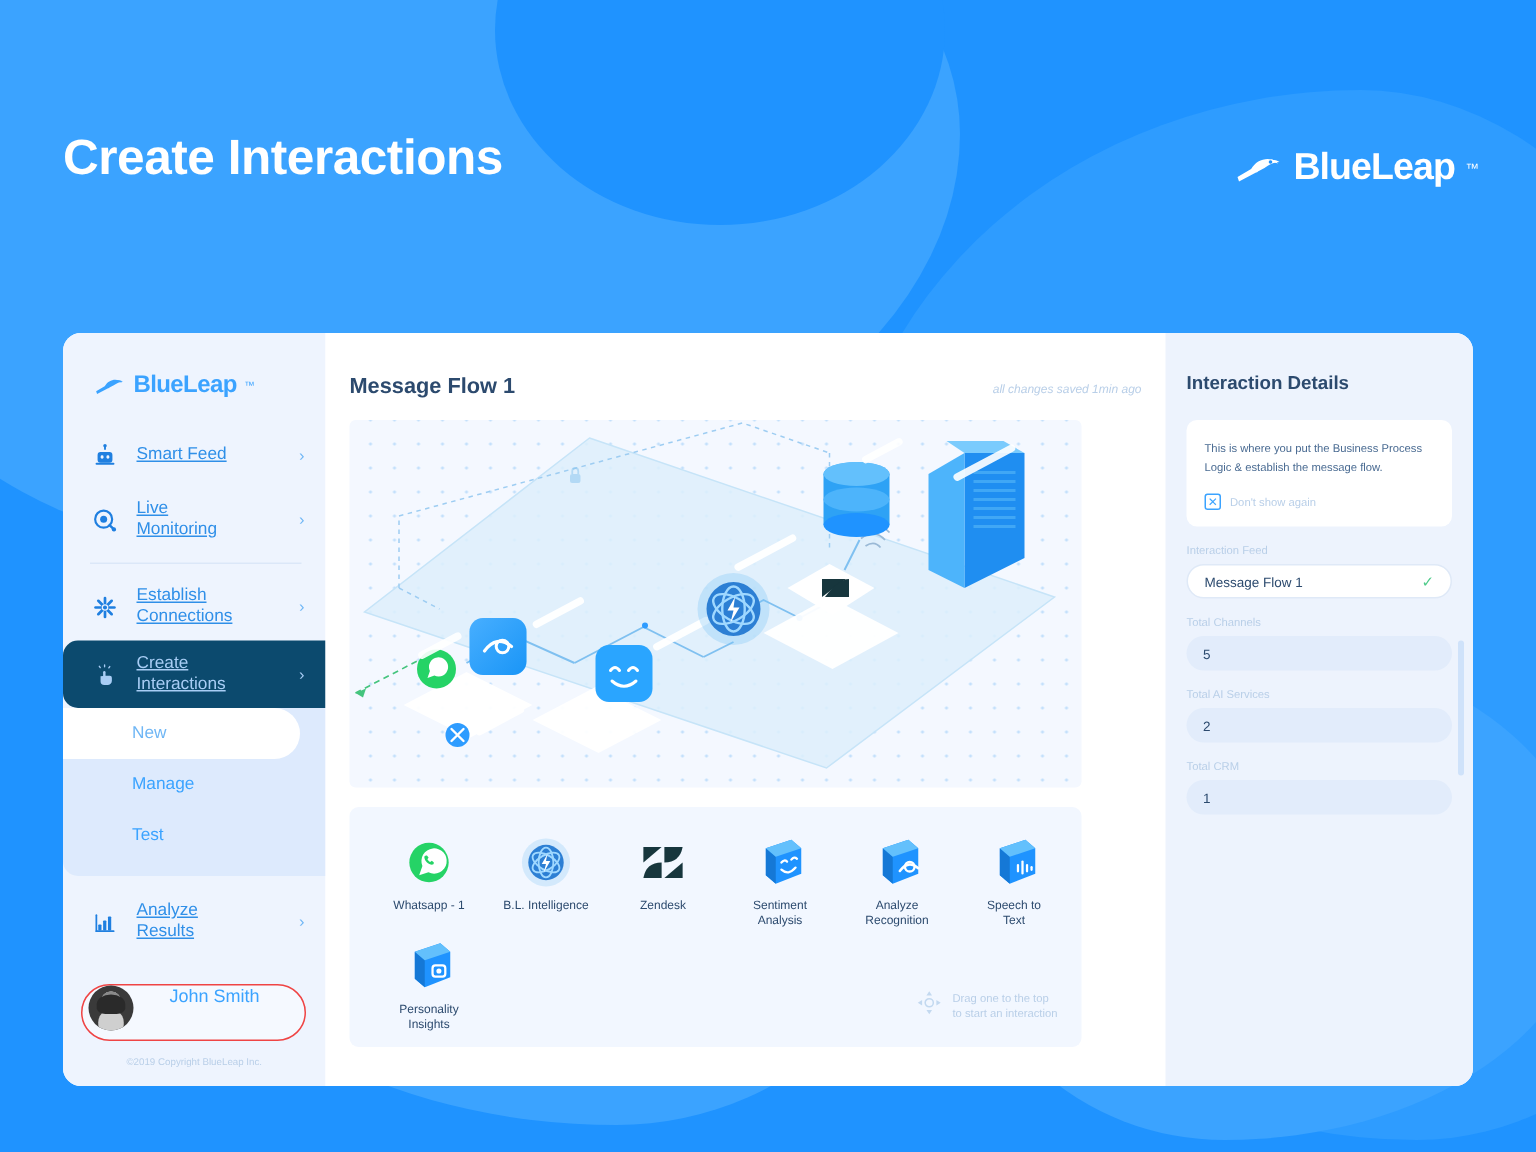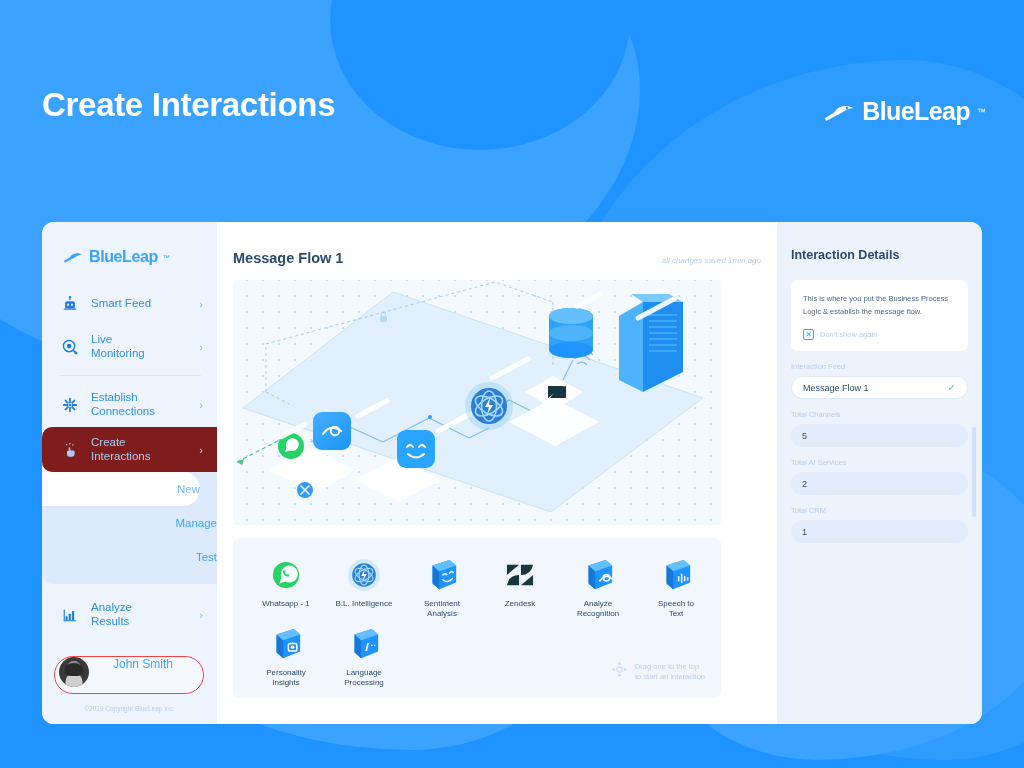--- a/index.html
+++ b/index.html
@@ -90,46 +90,45 @@
     padding: 9px 14px 9px 18px;
     min-height: 40px;
     cursor: pointer;
   }
   .nav-item .nav-icon {
     width: 20px; height: 20px; flex: 0 0 20px;
     margin-right: 11px;
     display: flex; align-items: center; justify-content: center;
   }
   .nav-item .nav-label {
-    font-size: 11.5px; color: #2f8fe8; line-height: 13.5px; flex: 1;
+    font-size: 11.5px; color: #2f8fe8; line-height: 13.5px; flex: 1; text-decoration: underline;
   }
   .nav-item .chev {
     font-size: 11px; color: #6fb6f5; margin-left: 4px;
   }
   .nav-divider {
     height: 1px; background: #dbe7f8;
     margin: 6px 16px 6px 18px;
   }
   .nav-item.active {
-    background: #7f1d1d;
+    background: #0c4a6e;
     border-radius: 10px 0 0 10px;
   }
   .nav-item.active .nav-label { color: #a8cdf5; }
   .nav-item.active .chev { color: #a8cdf5; }
 
   .submenu {
     background: #ddeafd;
     padding-bottom: 10px;
     border-radius: 0 0 0 10px;
   }
   .submenu-item {
     font-size: 11.5px; color: #3ba3ff;
     padding: 11px 0 11px 46px;
     cursor: pointer;
-    text-align: right;
   }
   .submenu-item.selected {
     background: #ffffff;
     border-radius: 0 22px 22px 0;
     margin-right: 0;
     color: #6fb6f5;
     width: 158px;
   }
 
   .sidebar-user {
@@ -565,46 +564,46 @@
                 <ellipse cx="18" cy="18" rx="10.5" ry="5.2" fill="none" stroke="#9fd8ff" stroke-width="1.3" transform="rotate(30 18 18)"></ellipse>
                 <ellipse cx="18" cy="18" rx="10.5" ry="5.2" fill="none" stroke="#9fd8ff" stroke-width="1.3" transform="rotate(90 18 18)"></ellipse>
                 <path d="M19,12 l-4,7 h3 l-1.6,6 4.6,-8 h-3 z" fill="#ffffff"></path>
               </svg>
             </span>
             <span class="inv-label">B.L. Intelligence</span>
           </div>
 
           <div class="inv-cell">
             <span class="inv-icon">
+              <svg width="30" height="28" viewBox="0 0 32 30">
+                <path d="M2,4 l13,0 -13,11 z" fill="#17363d"></path>
+                <path d="M2,26 q2,-11 13,-11 l0,11 z" fill="#17363d"></path>
+                <path d="M30,26 l-13,0 13,-11 z" fill="#17363d"></path>
+                <path d="M30,4 q-2,11 -13,11 l0,-11 z" fill="#17363d"></path>
+              </svg>
+            </span>
+            <span class="inv-label">Zendesk</span>
+          </div>
+
+          <div class="inv-cell">
+            <span class="inv-icon">
               <svg width="34" height="36" viewBox="0 0 36 38">
                 <polygon points="8,9 26,3 33,9 33,27 15,34 8,28" fill="#1f93ff"></polygon>
                 <polygon points="8,9 15,15 15,34 8,28" fill="#1578d6"></polygon>
                 <polygon points="8,9 26,3 33,9 15,15" fill="#63c0fc"></polygon>
                 <g stroke="#ffffff" stroke-width="1.6" fill="none" stroke-linecap="round" transform="translate(2,2)">
                   <path d="M17,17 q2,-2.5 4,-.6"></path>
                   <path d="M24,15 q2,-2.5 4,-.6"></path>
                   <path d="M17,22 q5,4.5 10,-1.4"></path>
                 </g>
               </svg>
             </span>
             <span class="inv-label">
               <span>Sentiment</span><br><span>Analysis</span>
             </span>
-          </div>
-
-          <div class="inv-cell">
-            <span class="inv-icon">
-              <svg width="30" height="28" viewBox="0 0 32 30">
-                <path d="M2,4 l13,0 -13,11 z" fill="#17363d"></path>
-                <path d="M2,26 q2,-11 13,-11 l0,11 z" fill="#17363d"></path>
-                <path d="M30,26 l-13,0 13,-11 z" fill="#17363d"></path>
-                <path d="M30,4 q-2,11 -13,11 l0,-11 z" fill="#17363d"></path>
-              </svg>
-            </span>
-            <span class="inv-label">Zendesk</span>
           </div>
 
           <div class="inv-cell">
             <span class="inv-icon">
               <svg width="34" height="36" viewBox="0 0 36 38">
                 <polygon points="8,9 26,3 33,9 33,27 15,34 8,28" fill="#1f93ff"></polygon>
                 <polygon points="8,9 15,15 15,34 8,28" fill="#1578d6"></polygon>
                 <polygon points="8,9 26,3 33,9 15,15" fill="#63c0fc"></polygon>
                 <g transform="translate(3,2)">
                   <path d="M17,23 q6,-8 13,-2" stroke="#ffffff" stroke-width="1.8" fill="none" stroke-linecap="round"></path>
@@ -646,37 +645,20 @@
                   <rect x="18.5" y="16.5" width="9" height="8" rx="2" fill="none" stroke="#ffffff" stroke-width="1.6"></rect>
                   <circle cx="23" cy="20.5" r="1.8" fill="#ffffff"></circle>
                 </g>
               </svg>
             </span>
             <span class="inv-label">
               <span>Personality</span><br><span>Insights</span>
             </span>
           </div>
 
-          <div class="inv-cell">
-            <span class="inv-icon">
-              <svg width="34" height="36" viewBox="0 0 36 38">
-                <polygon points="8,9 26,3 33,9 33,27 15,34 8,28" fill="#1f93ff"></polygon>
-                <polygon points="8,9 15,15 15,34 8,28" fill="#1578d6"></polygon>
-                <polygon points="8,9 26,3 33,9 15,15" fill="#63c0fc"></polygon>
-                <g fill="#ffffff" transform="translate(2,2)">
-                  <path d="M19.5,16 l-2.2,8.5 1.8,0 2.2,-8.5 z"></path>
-                  <rect x="23.5" y="17.5" width="1.6" height="1.6" rx=".8"></rect>
-                  <rect x="26.5" y="17.5" width="1.6" height="1.6" rx=".8"></rect>
-                </g>
-              </svg>
-            </span>
-            <span class="inv-label">
-              <span>Language</span><br><span>Processing</span>
-            </span>
-          </div>
         </div>
 
         <div class="drag-hint">
           <span>
             <svg width="17" height="17" viewBox="0 0 20 20">
               <g fill="none" stroke="#c3d9f0" stroke-width="1.2">
                 <circle cx="10" cy="10" r="3.2"></circle>
               </g>
               <g fill="#c3d9f0">
                 <polygon points="10,1 12.2,4.4 7.8,4.4"></polygon>

